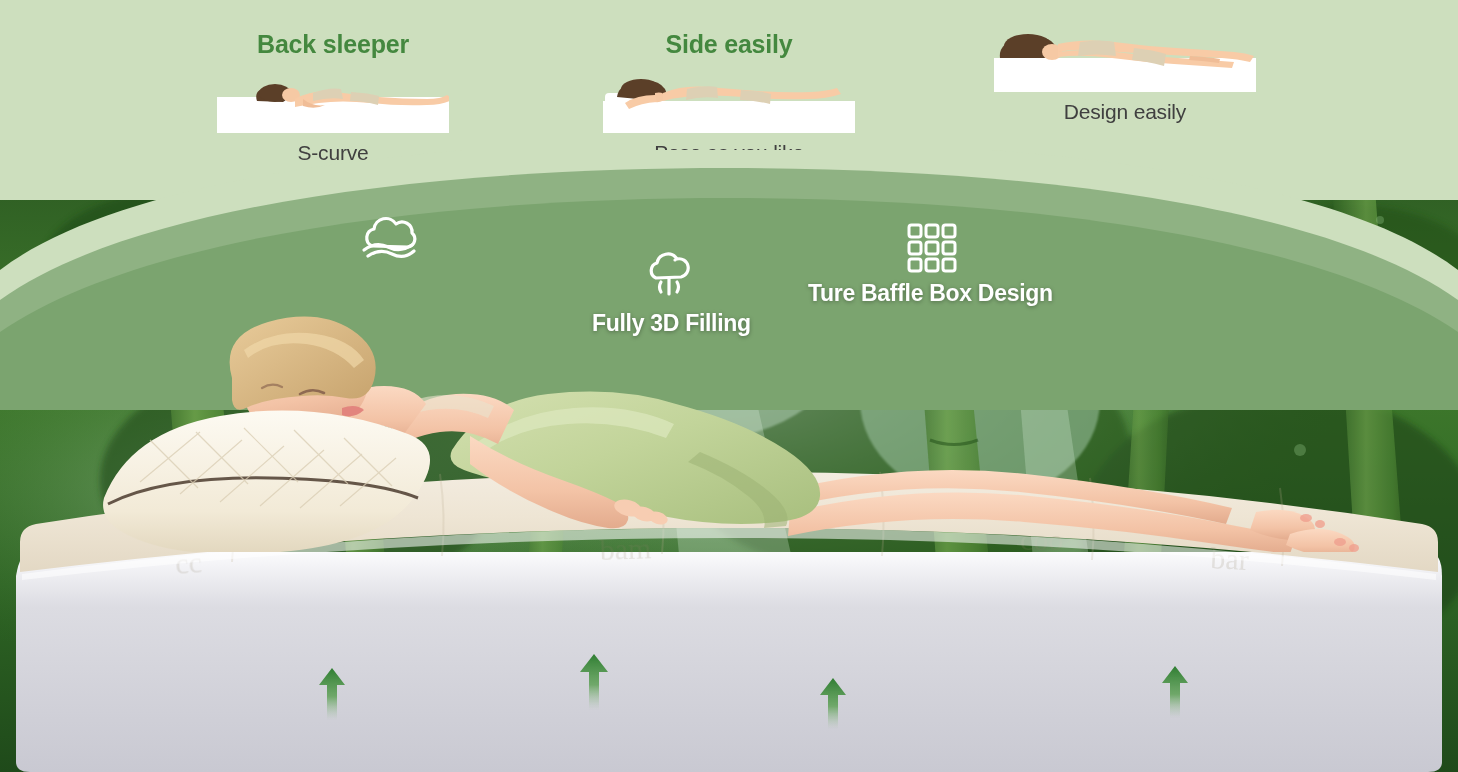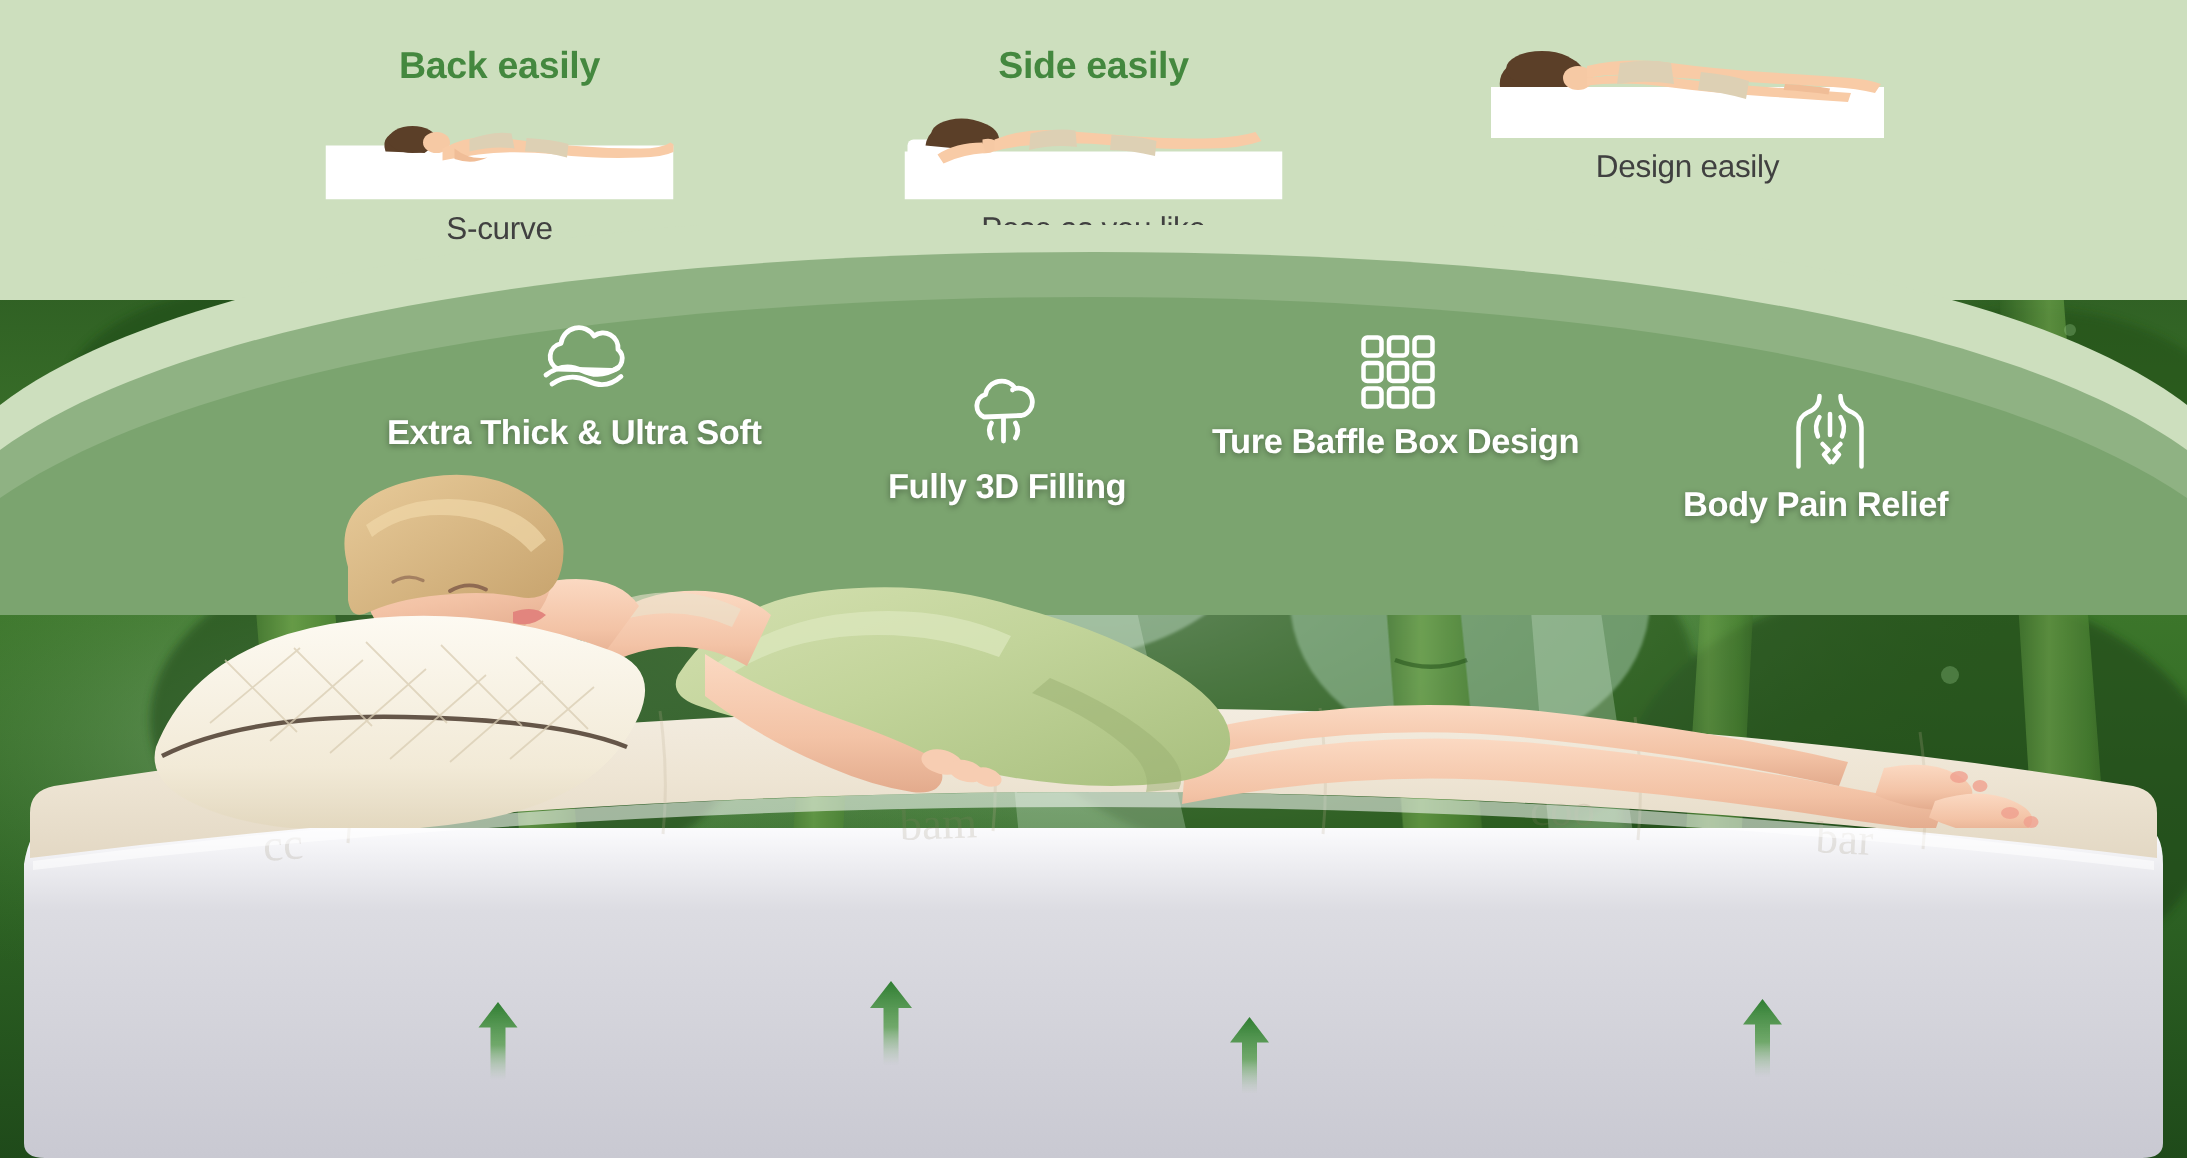--- a/index.html
+++ b/index.html
@@ -163,21 +163,21 @@
         <circle cx="1180" cy="430" r="5"></circle>
           <circle cx="250" cy="470" r="4"></circle>
       </g>
     </svg>
   </div>
 
   <div class="banner">
     <div class="pose-row">
 
       <div class="pose">
-        <div class="pose-title">Back easily</div>
+        <div class="pose-title">Back sleeper</div>
         <div class="pose-art">
           <svg viewBox="0 0 232 62" width="232" height="62">
             <rect x="0" y="26" width="232" height="36" fill="#ffffff"></rect>
             <path d="M40,30 q-4,-12 12,-14 q14,-2 18,6 q2,6 -4,9 z" fill="#5b3f28"></path>
             <ellipse cx="58" cy="22" rx="16" ry="9" fill="#5b3f28"></ellipse>
             <ellipse cx="74" cy="24" rx="9" ry="7" fill="#f6c9a4"></ellipse>
             <path d="M78,28 q18,-10 40,-7 q22,3 44,5 q24,2 48,2 q14,0 20,-4 l6,4 q-8,6 -26,6 q-30,1 -56,-2 q-30,-3 -52,0 q-14,2 -24,4 z" fill="#f8cba6"></path>
             <path d="M96,22 q16,-6 28,-4 l2,10 q-14,-2 -30,2 z" fill="#ddd0b4"></path>
             <path d="M134,21 q18,1 28,4 l-1,9 q-14,-4 -28,-4 z" fill="#ddd0b4"></path>
             <path d="M86,28 q10,8 22,6 q-10,5 -22,1 z" fill="#f0bd97"></path>
@@ -240,21 +240,20 @@
   <div class="features">
 
     <div class="feature" id="f0">
       <span class="ficon">
         <svg width="62" height="52" viewBox="0 0 62 52" fill="none" stroke="#ffffff" stroke-width="3.2" stroke-linecap="round" stroke-linejoin="round">
           <path d="M14,30 a9,9 0 0 1 2,-17 a12,12 0 0 1 22,-5 a10,10 0 0 1 16,9 a8,8 0 0 1 -4,14 z"></path>
           <path d="M6,34 q12,-9 24,-3 q12,6 24,-2"></path>
           <path d="M10,40 q12,-8 24,-2 q12,6 22,-3"></path>
         </svg>
       </span>
-      <span class="flabel">Extra Thick &amp; Ultra Soft</span>
     </div>
 
     <div class="feature" id="f1">
       <span class="ficon">
         <svg width="54" height="56" viewBox="0 0 54 56" fill="none" stroke="#ffffff" stroke-width="3.2" stroke-linecap="round" stroke-linejoin="round">
           <path d="M14,30 a8,8 0 0 1 1,-15 a11,11 0 0 1 20,-4 a9,9 0 0 1 4,18 z"></path>
           <path d="M27,30 L27,46"></path>
           <path d="M19,34 q-3,5 0,10"></path>
           <path d="M35,34 q3,5 0,10"></path>
           <circle cx="33" cy="12" r="1.6" fill="#ffffff" stroke="none"></circle>
@@ -273,34 +272,20 @@
           <rect x="20" y="20" width="12" height="12" rx="2.5"></rect>
           <rect x="37" y="20" width="12" height="12" rx="2.5"></rect>
           <rect x="3" y="37" width="12" height="12" rx="2.5"></rect>
           <rect x="20" y="37" width="12" height="12" rx="2.5"></rect>
           <rect x="37" y="37" width="12" height="12" rx="2.5"></rect>
         </svg>
       </span>
       <span class="flabel">Ture Baffle Box Design</span>
     </div>
 
-    <div class="feature" id="f3">
-      <span class="ficon">
-        <svg width="52" height="58" viewBox="0 0 52 58" fill="none" stroke="#ffffff" stroke-width="3" stroke-linecap="round" stroke-linejoin="round">
-          <path d="M19,6 q0,8 -8,11 q-6,3 -6,10 l0,26"></path>
-          <path d="M33,6 q0,8 8,11 q6,3 6,10 l0,26"></path>
-          <path d="M19,20 q-4,6 -1,13"></path>
-          <path d="M33,20 q4,6 1,13"></path>
-          <path d="M26,18 L26,32"></path>
-          <path d="M21,38 l4,4 l-3,3 l4,5"></path>
-          <path d="M33,38 l-4,4 l3,3 l-4,5"></path>
-        </svg>
-      </span>
-      <span class="flabel">Body Pain Relief</span>
-    </div>
   </div>
 
   <div class="bed-wrap">
     <svg viewBox="0 0 1458 340" width="1458" height="340" preserveAspectRatio="none">
       <defs>
         <linearGradient id="topfab" x1="0" y1="0" x2="0" y2="1">
           <stop offset="0%" stop-color="#f3ece0"></stop>
           <stop offset="45%" stop-color="#eee5d4"></stop>
           <stop offset="100%" stop-color="#e3d8c4"></stop>
         </linearGradient>

